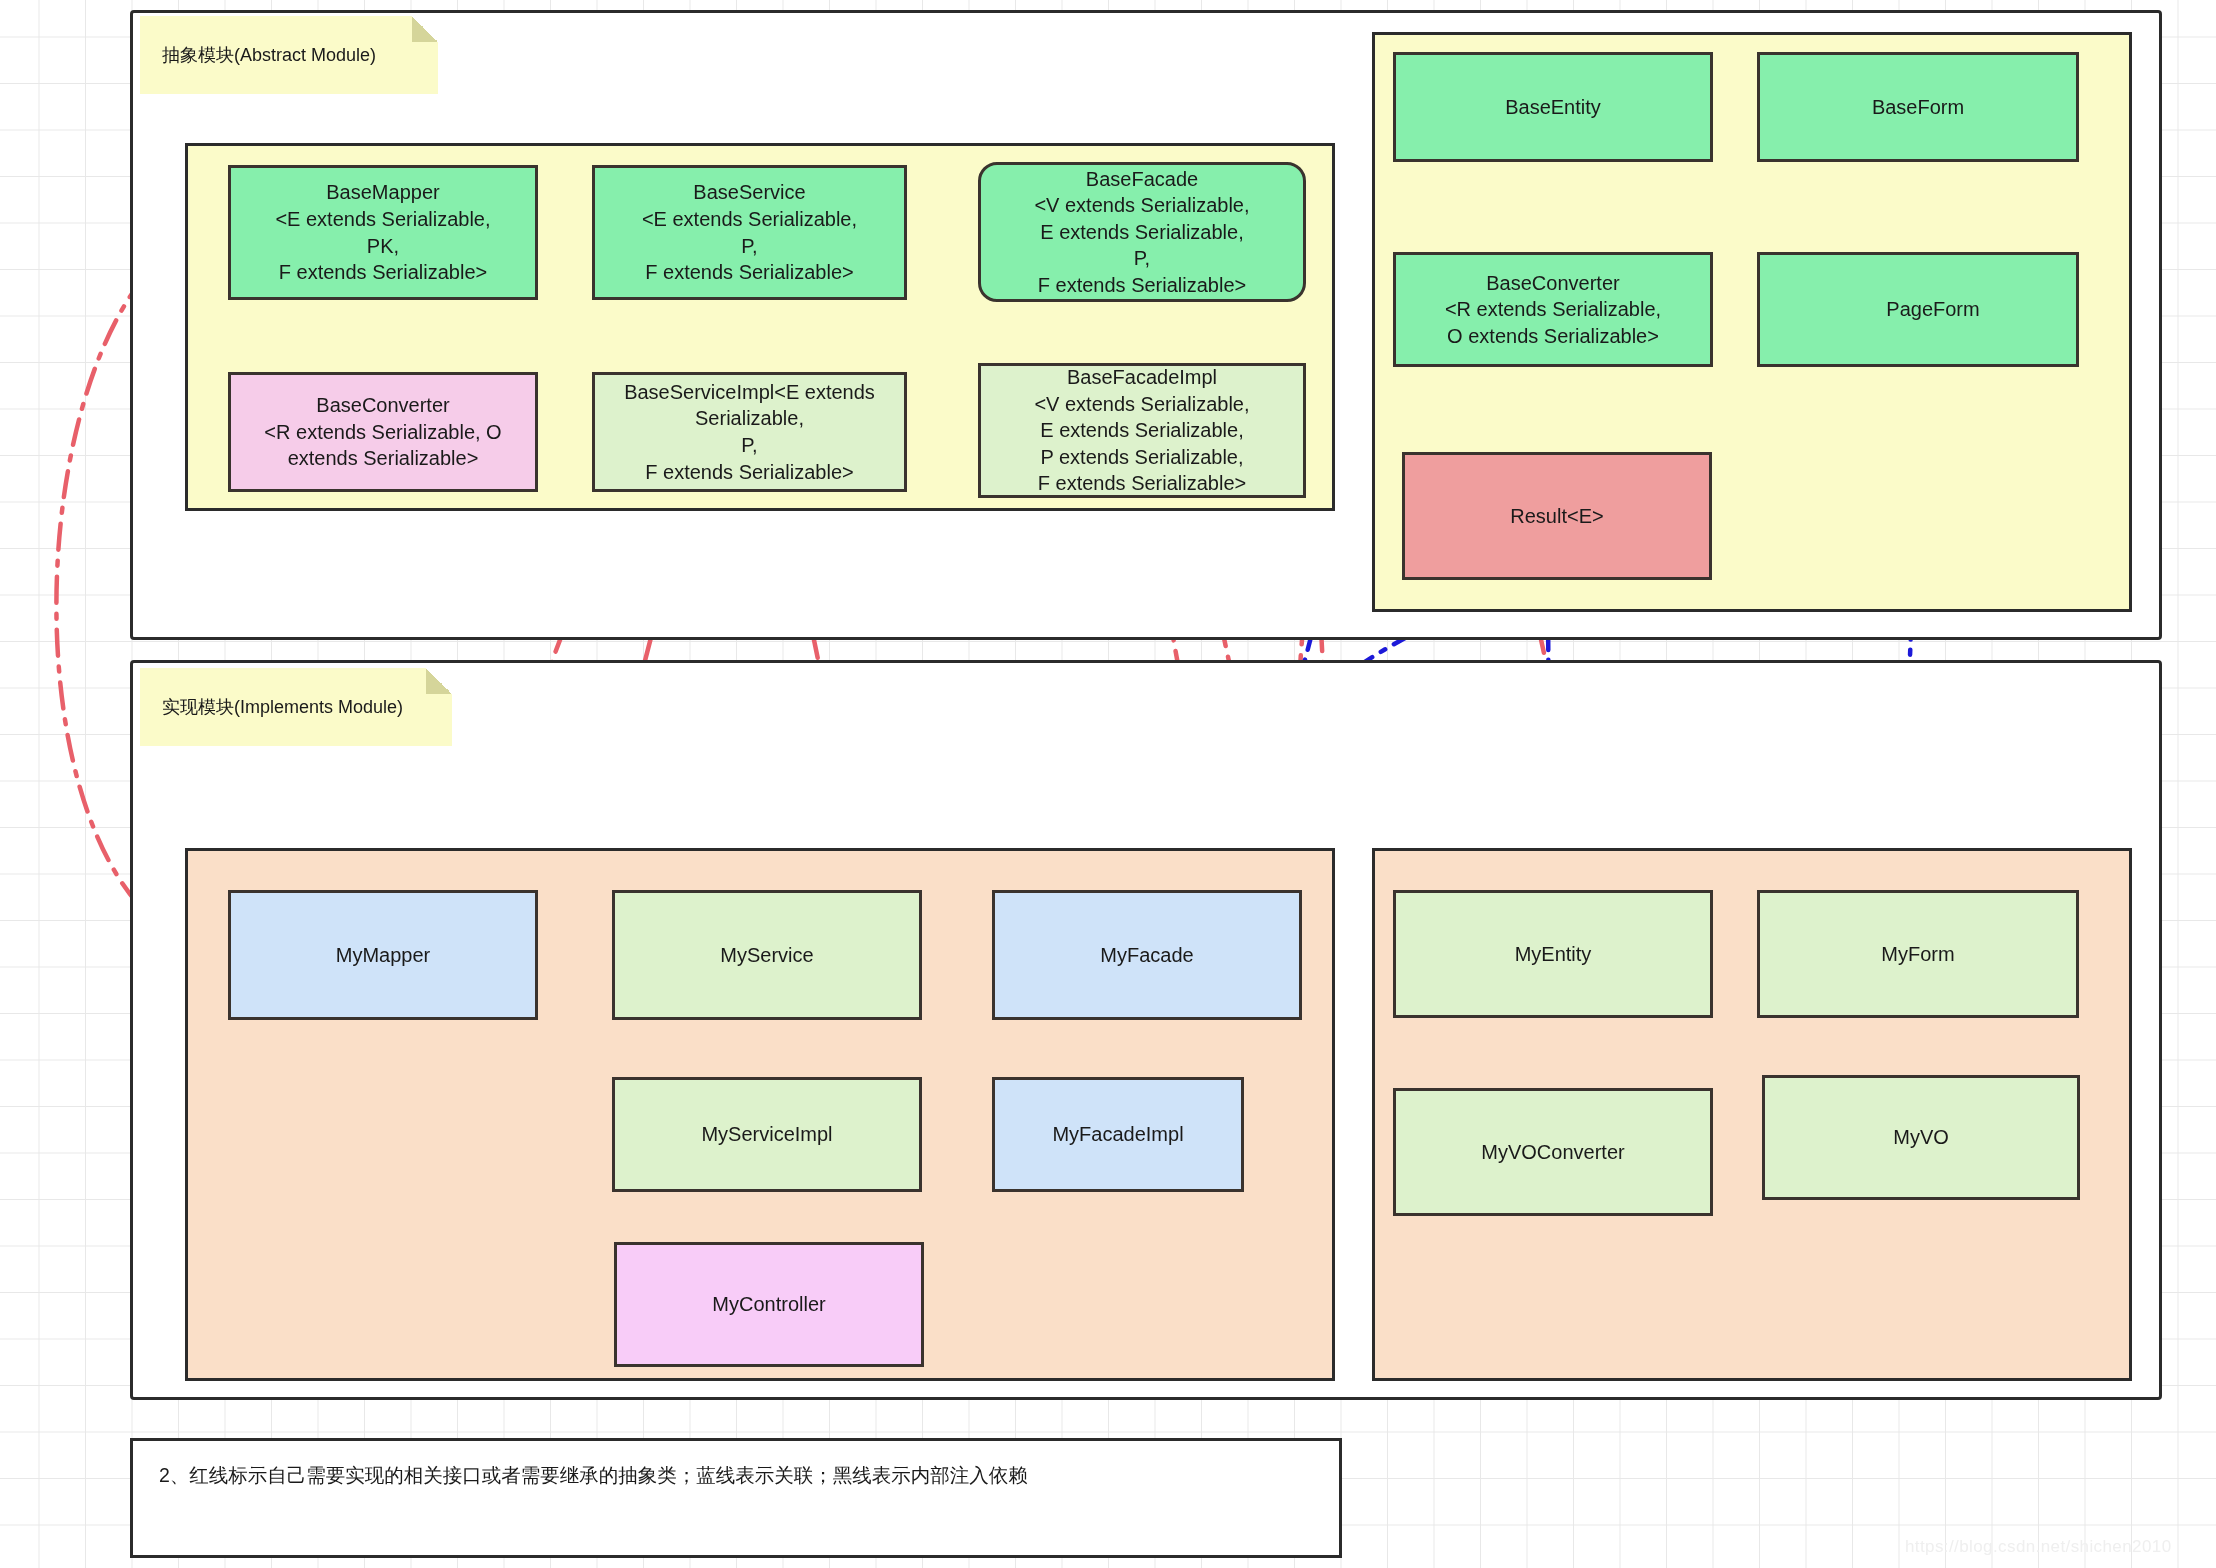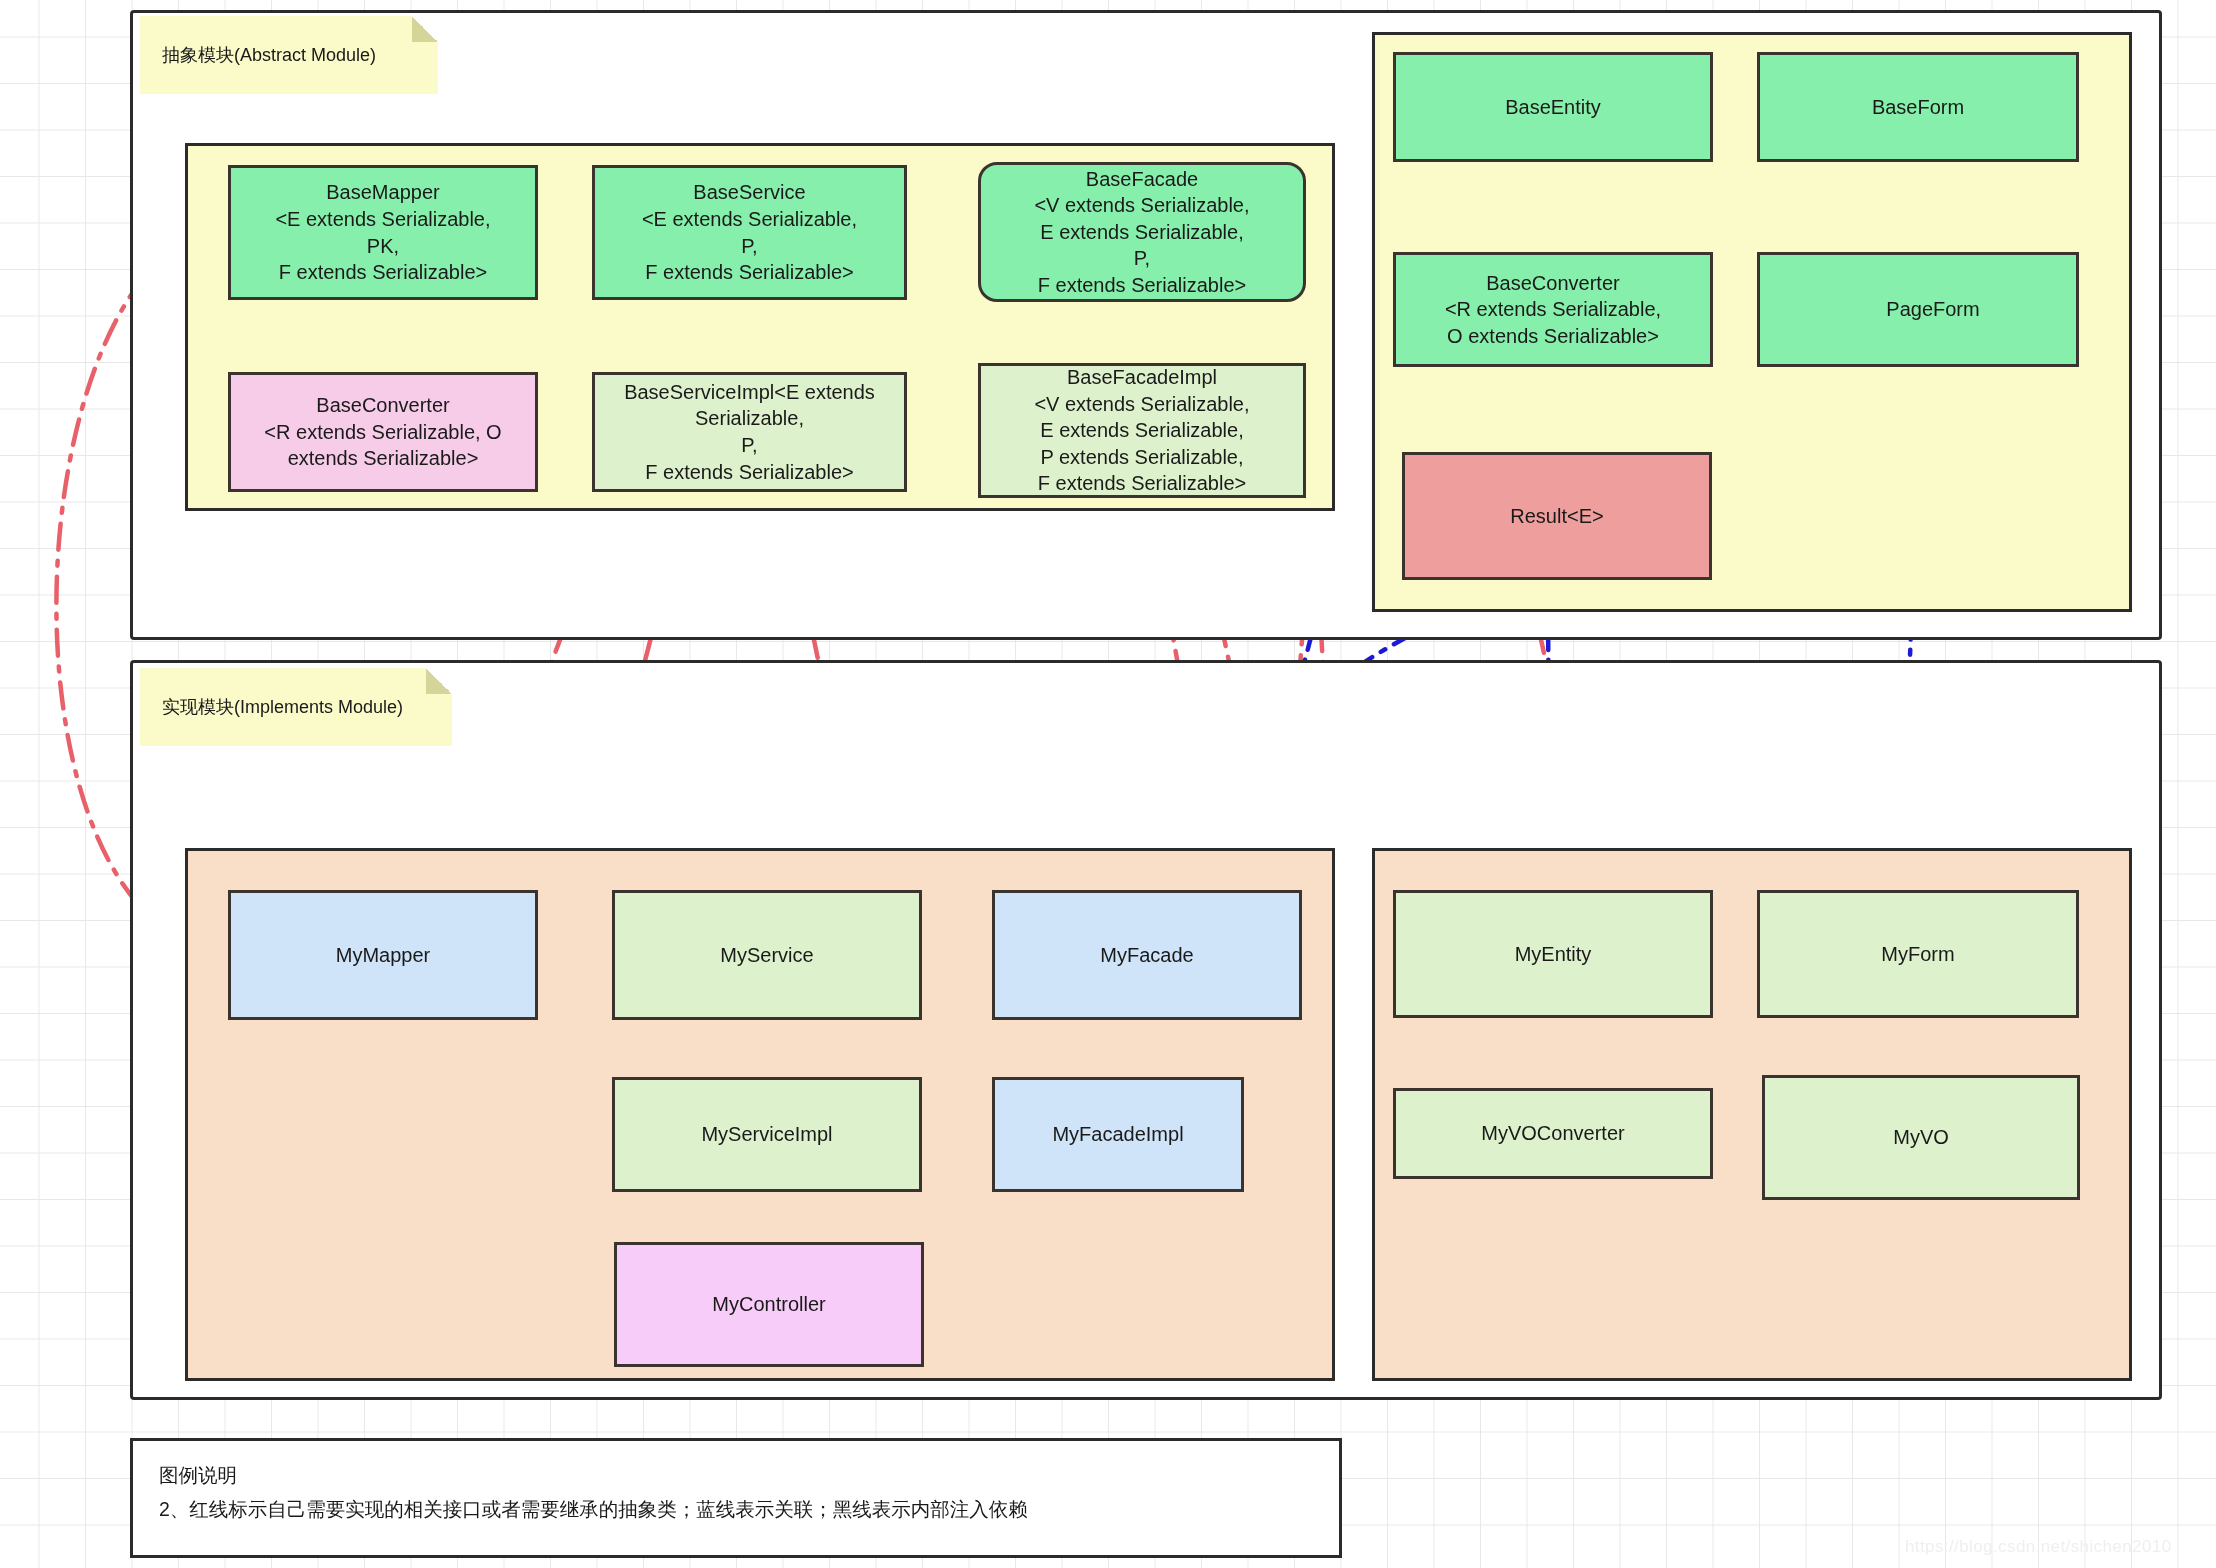--- a/index.html
+++ b/index.html
@@ -248,22 +248,21 @@
 <div class="node f-blue" style="left:992px; top:1077px; width:252px; height:115px;">MyFacadeImpl</div>
 
 <div class="node f-violet" style="left:614px; top:1242px; width:310px; height:125px;">MyController</div>
 
 <div class="panel impl" style="left:1372px; top:848px; width:760px; height:533px;"></div>
 
 <div class="node f-green" style="left:1393px; top:890px; width:320px; height:128px;">MyEntity</div>
 
 <div class="node f-green" style="left:1757px; top:890px; width:322px; height:128px;">MyForm</div>
 
-<div class="node f-green" style="left:1393px; top:1088px; width:320px; height:91px;">MyVOConverter</div>
+<div class="node f-green" style="left:1393px; top:1088px; width:320px; height:128px;">MyVOConverter</div>
 
 <div class="node f-green" style="left:1762px; top:1075px; width:318px; height:125px;">MyVO</div>
 
 <div class="legend" style="left:130px; top:1438px; width:1212px; height:120px;">
-  <div>图例说明</div>
   <div>2、红线标示自己需要实现的相关接口或者需要继承的抽象类；蓝线表示关联；黑线表示内部注入依赖</div>
 </div>
 
 <div class="watermark" style="left:1905px; top:1537px;">https://blog.csdn.net/shichen2010</div>
 
 </body></html>

